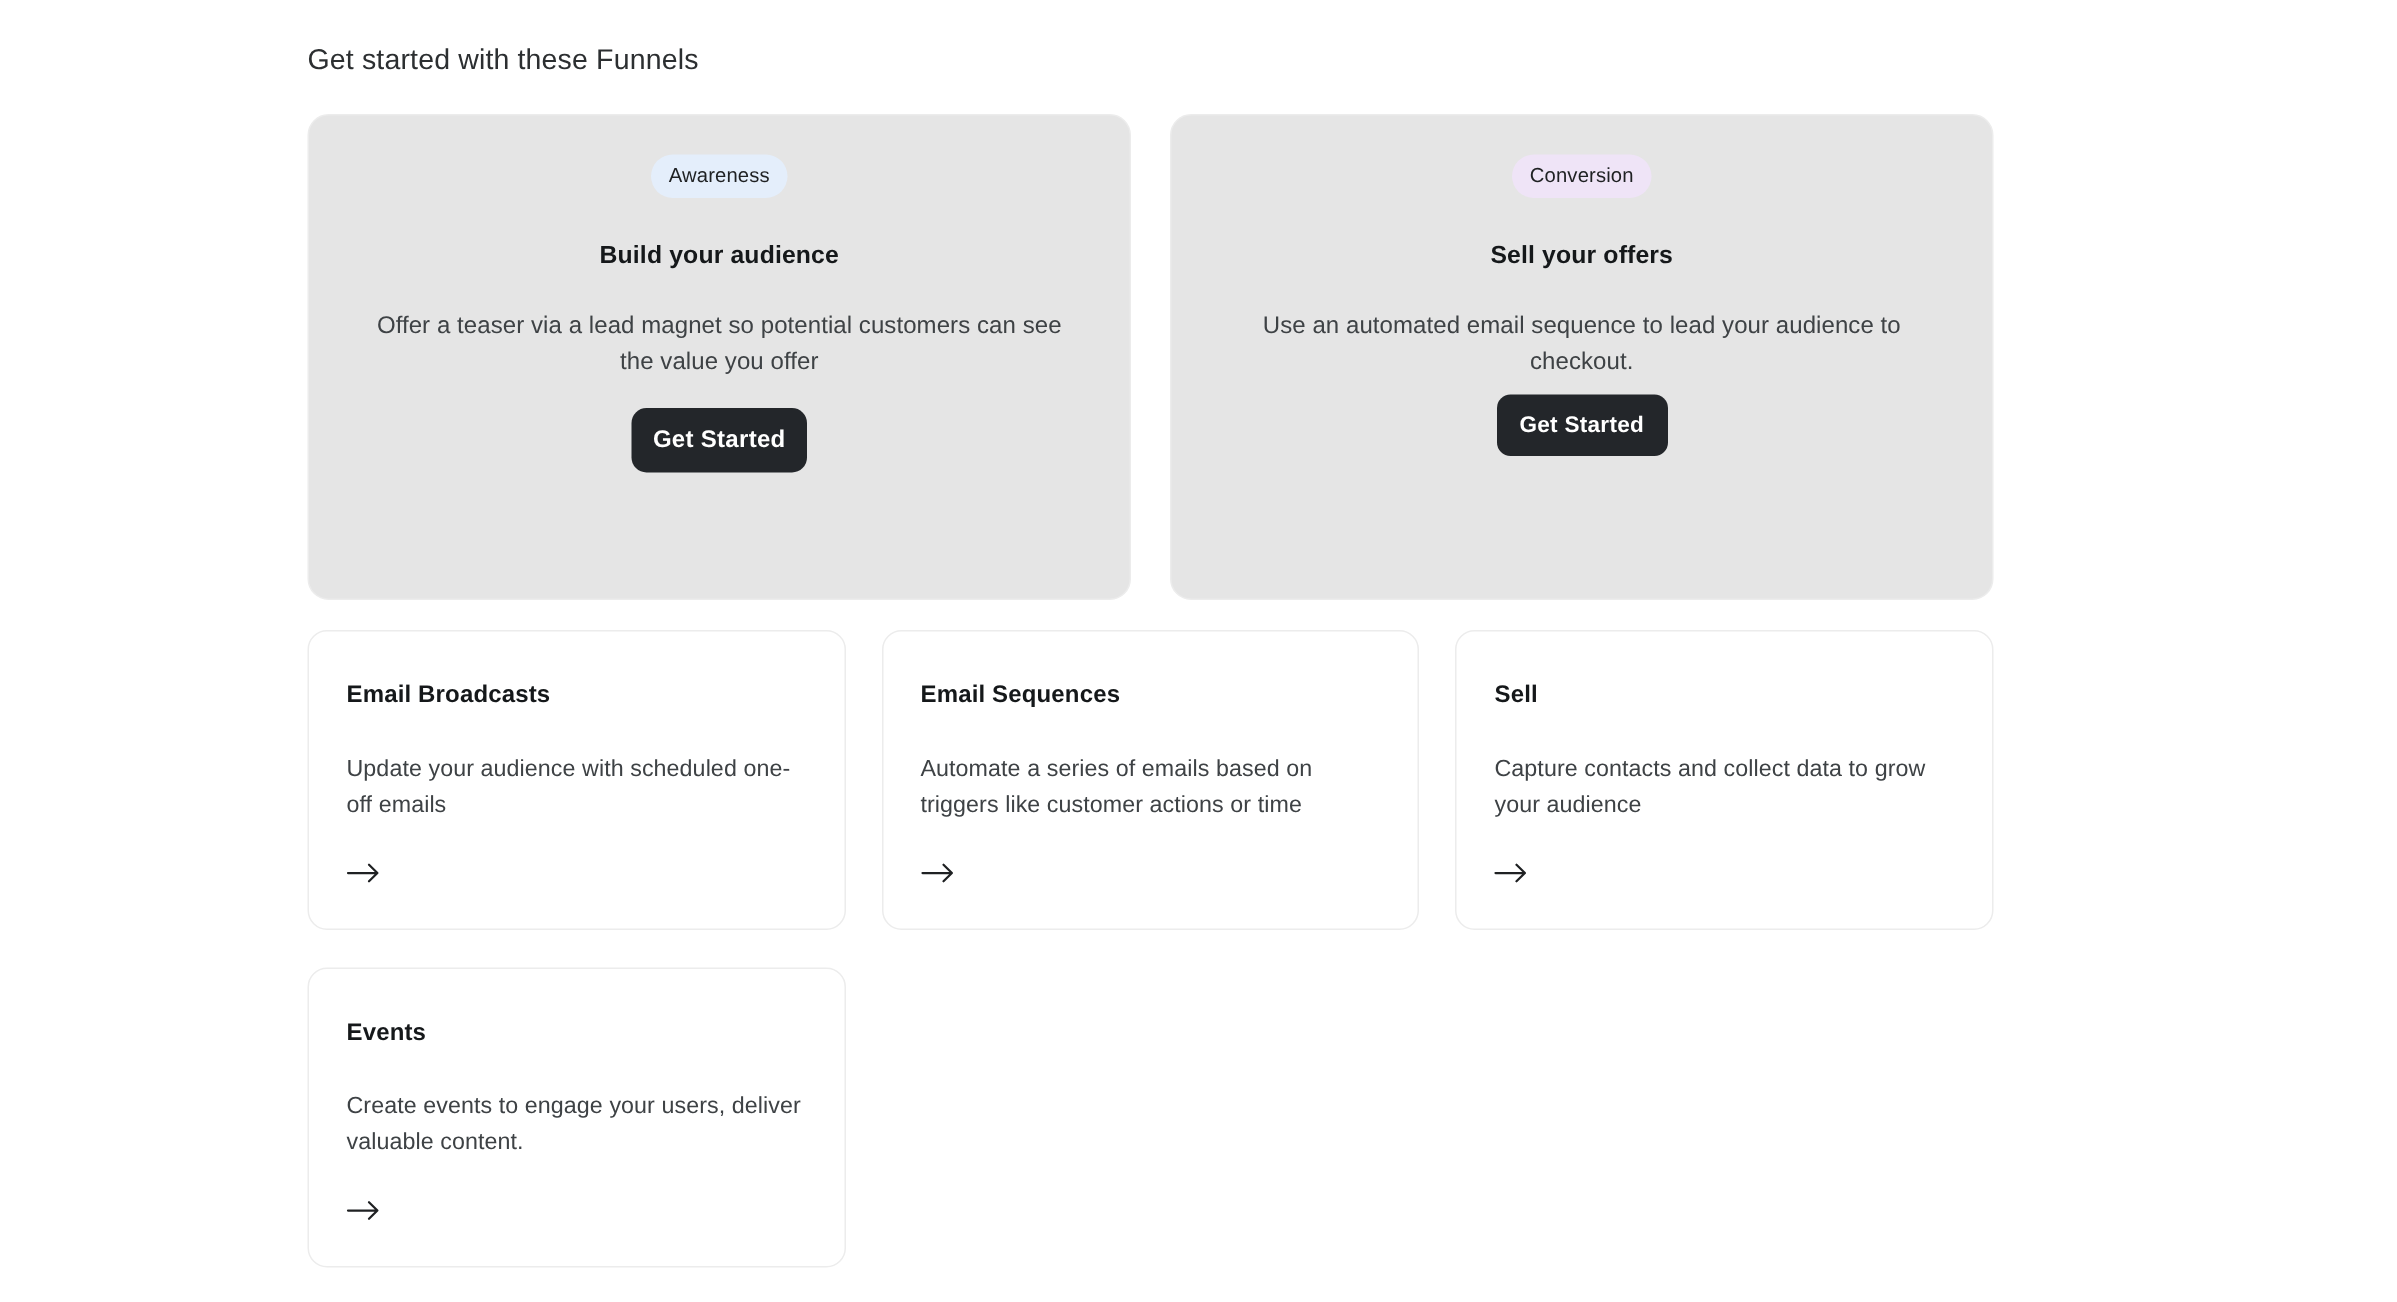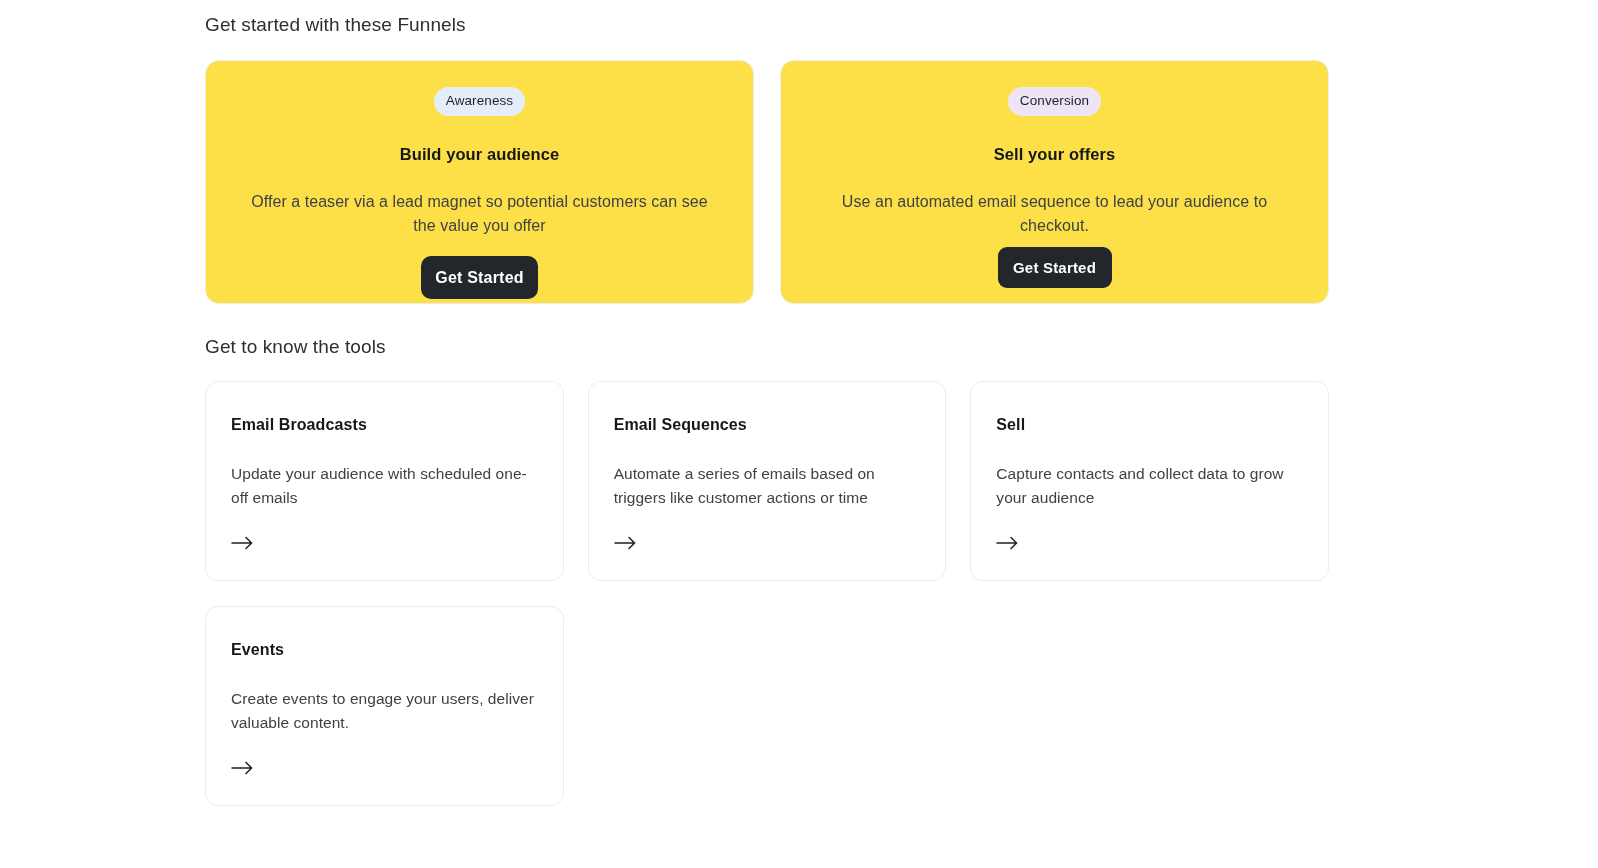--- a/index.html
+++ b/index.html
@@ -20,21 +20,21 @@
   .page {
     position: relative;
     width: 1598px;
     height: 868px;
     background: #ffffff;
   }
 
   .content {
     position: absolute;
     left: 205px;
-    top: 0;
+    top: 16px;
     width: 1124px;
   }
 
   
   .section-heading {
     font-size: 19px;
     font-weight: 400;
     color: #2c2f31;
     letter-spacing: 0.1px;
     line-height: 28px;
@@ -45,22 +45,22 @@
 
   
   .funnel-row {
     display: flex;
     gap: 26px;
     margin-top: 21px;
   }
   .funnel-card {
     position: relative;
     flex: 1 1 0;
-    height: 244px;
-    background: #fde047;
+    height: 324px;
+    background: #e5e5e5;
     border: 1px solid #ececec;
     border-radius: 14px;
     text-align: center;
     padding: 26px 36px 0 36px;
   }
 
   .badge {
     display: inline-block;
     font-size: 13.5px;
     line-height: 1;
@@ -192,21 +192,20 @@
         <span class="badge badge-conversion">Conversion</span>
         <h3 class="funnel-title">Sell your offers</h3>
         <p class="funnel-desc wide">Use an automated email sequence to lead your audience to checkout.</p>
         <div class="cta-wrap cta-wrap-b">
           <button class="cta-btn cta-btn-rest">Get Started</button>
         </div>
       </div>
 
     </div>
 
-    <h2 class="section-heading heading-tools">Get to know the tools</h2>
 
     <div class="tools-grid">
 
 
       <div class="tool-card">
         <h3 class="tool-title">Email Broadcasts</h3>
         <p class="tool-desc">Update your audience with scheduled one-off emails</p>
         <span class="tool-arrow">
           <svg width="24" height="14" viewBox="0 0 24 14" fill="none" aria-hidden="true">
             <path d="M1 7h19M15 1.5L20.6 7 15 12.5" stroke="currentColor" stroke-width="1.5" stroke-linecap="round" stroke-linejoin="round"></path>

